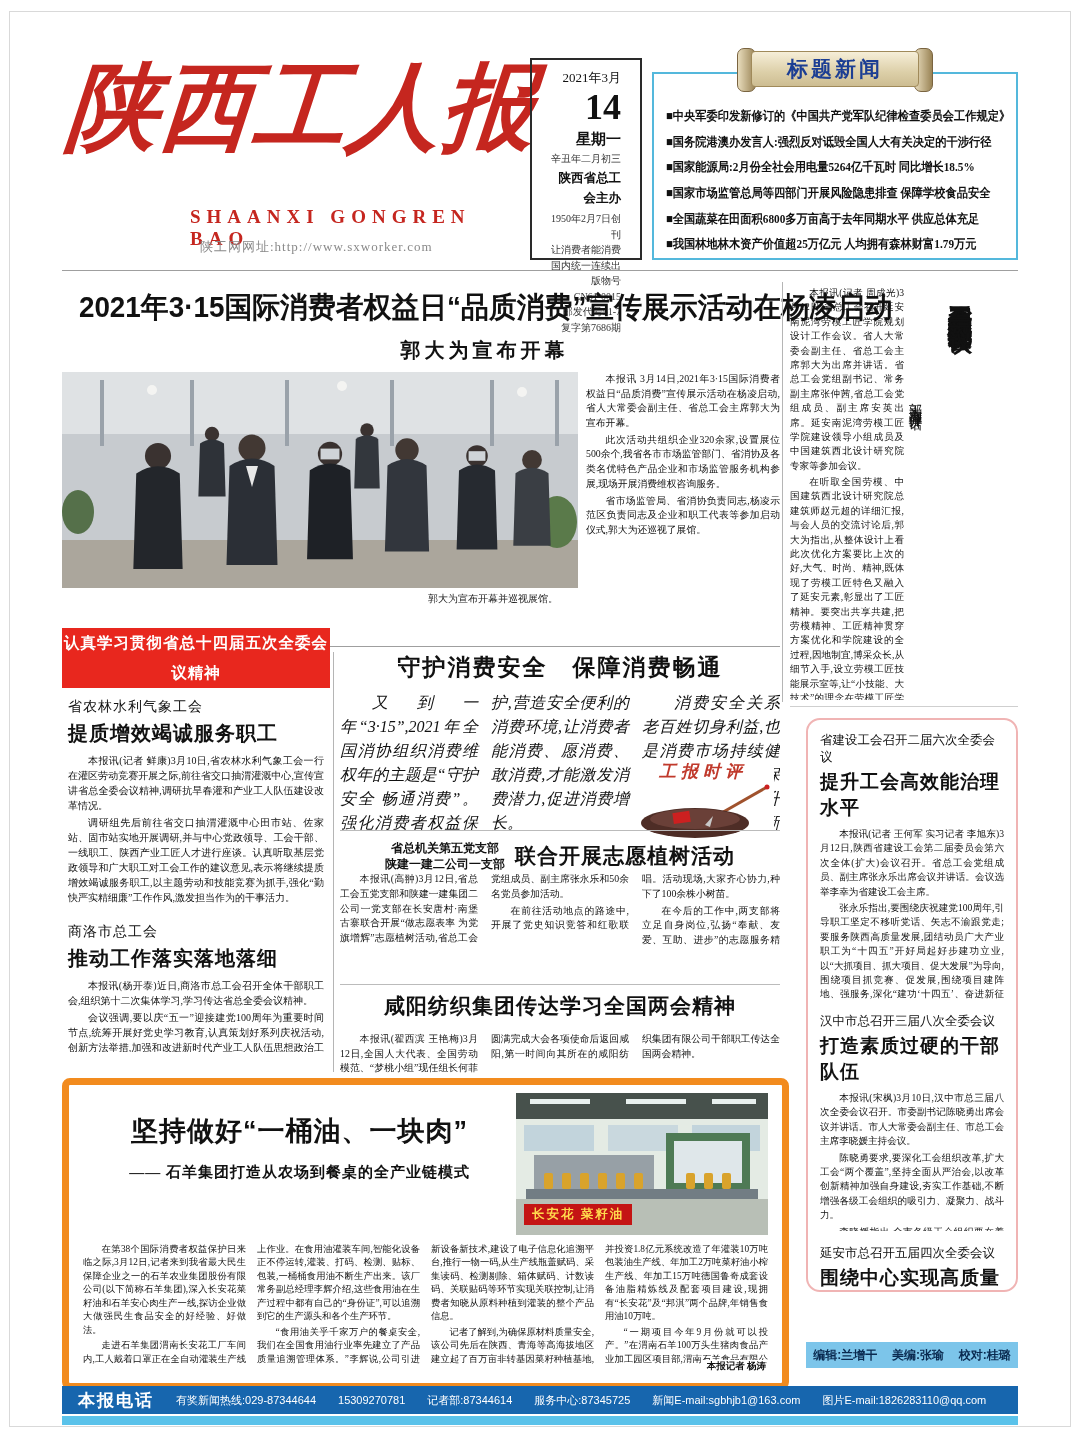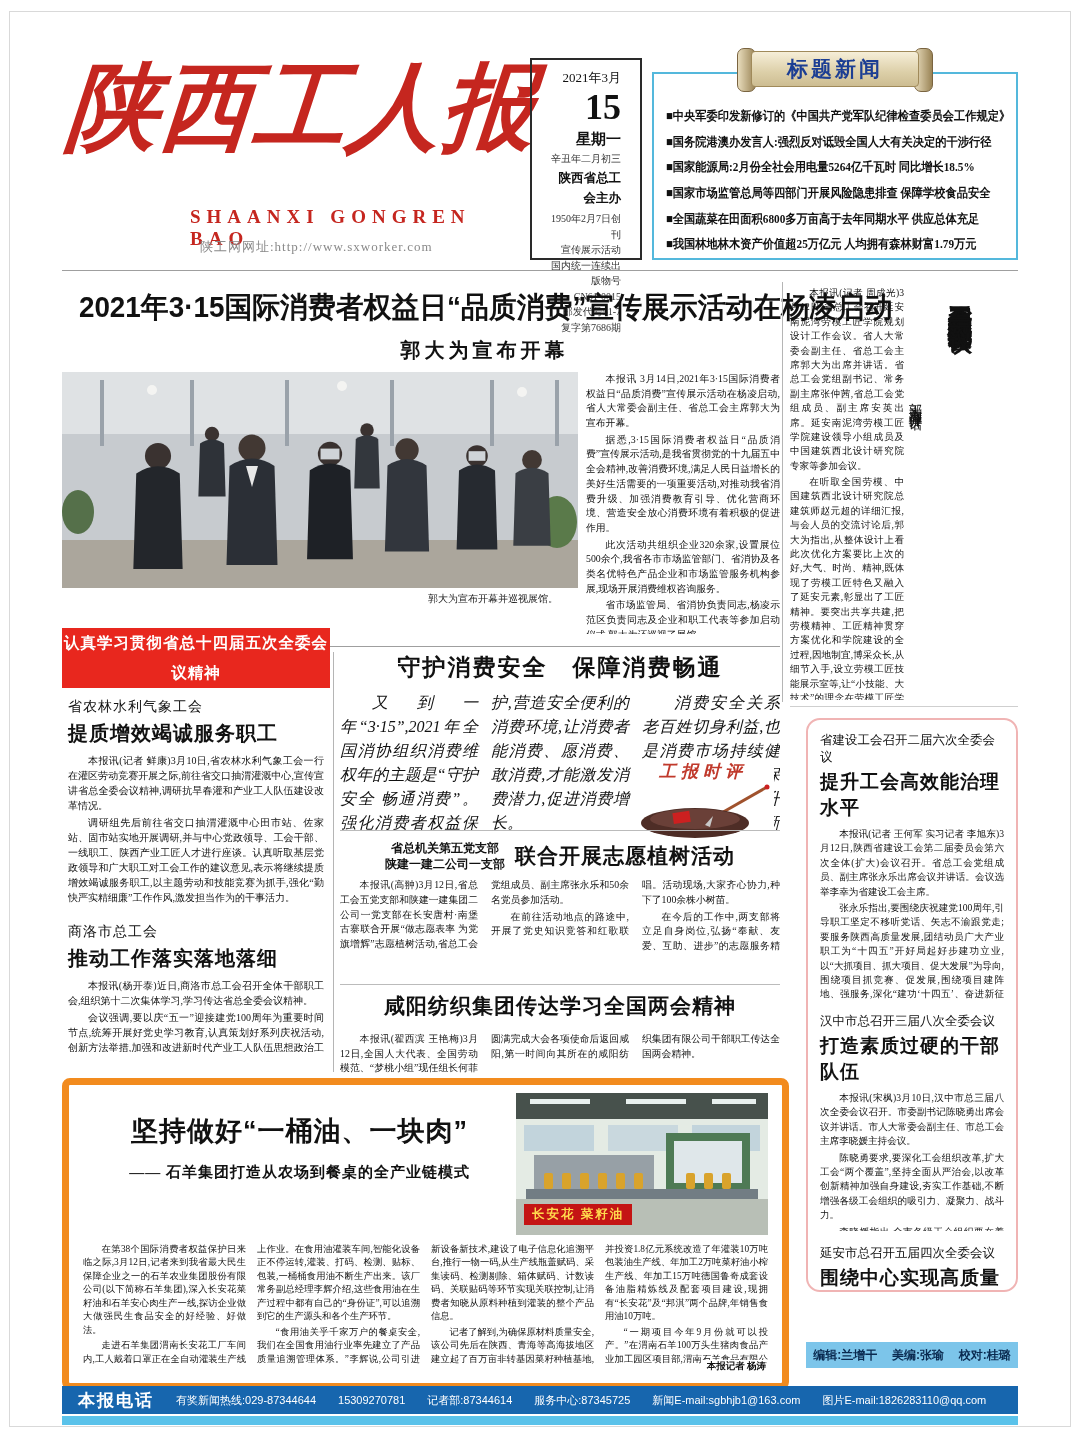--- a/index.html
+++ b/index.html
@@ -83,26 +83,26 @@
   <div class="scan-frame"></div>
 
   <div class="abs" style="left:72px;top:48px;width:455px;height:215px;">
     <div class="m-title">陕西工人报</div>
     <div class="m-roman abs" style="left:118px;top:158px;">SHAANXI  GONGREN  BAO</div>
     <div class="m-web abs" style="left:128px;top:190px;">陕工网网址:http://www.sxworker.com</div>
   </div>
 
   <div class="abs datebox" style="left:530px;top:58px;width:112px;height:202px;">
     <div class="d-ym">2021年3月</div>
-    <div class="d-day">15</div>
+    <div class="d-day">14</div>
     <div class="d-week">星期一</div>
     <div class="d-sm">辛丑年二月初三</div>
     <div class="d-org">陕西省总工会主办</div>
     <div class="d-sm">1950年2月7日创刊</div>
-    <div class="d-sm">宣传展示活动</div>
+    <div class="d-sm">让消费者能消费</div>
     <div class="d-sm">国内统一连续出版物号</div>
     <div class="d-sm">CN61-0015</div>
     <div class="d-sm">邮发代号51-7</div>
     <div class="d-sm">复字第7686期</div>
   </div>
 
   <div class="abs hnews" style="left:652px;top:72px;width:366px;height:188px;">
     <div class="scroll-wrap">
       <div class="scroll-end" style="left:0;"></div>
       <div class="scroll-end" style="right:0;"></div>
@@ -177,21 +177,20 @@
             <circle r="9" fill="#3a3230"></circle>
             <path d="M-15 12 Q0 2 15 12 L17 78 L-17 78 Z" fill="#33373d"></path>
           </g>
       </g>
     </svg>
   </div>
   <div class="abs caption" style="left:62px;top:592px;width:516px;text-align:right;padding-right:20px;box-sizing:border-box;">郭大为宣布开幕并巡视展馆。</div>
 
   <div class="abs body-txt" style="left:586px;top:372px;width:194px;height:262px;">
     <p>本报讯 3月14日,2021年3·15国际消费者权益日“品质消费”宣传展示活动在杨凌启动,省人大常委会副主任、省总工会主席郭大为宣布开幕。</p>
-    <p>据悉,3·15国际消费者权益日“品质消费”宣传展示活动,是我省贯彻党的十九届五中全会精神,改善消费环境,满足人民日益增长的美好生活需要的一项重要活动,对推动我省消费升级、加强消费教育引导、优化营商环境、营造安全放心消费环境有着积极的促进作用。</p>
     <p>此次活动共组织企业320余家,设置展位500余个,我省各市市场监管部门、省消协及各类名优特色产品企业和市场监管服务机构参展,现场开展消费维权咨询服务。</p>
     <p>省市场监管局、省消协负责同志,杨凌示范区负责同志及企业和职工代表等参加启动仪式,郭大为还巡视了展馆。</p>
   </div>
 
   <div class="vline" style="left:782px;top:282px;height:420px;"></div>
 
   <div class="abs body-txt" style="left:790px;top:286px;width:114px;height:414px;font-size:9.6px;">
     <p>本报讯(记者 周成光)3月12日,省总工会召开延安南泥湾劳模工匠学院规划设计工作会议。省人大常委会副主任、省总工会主席郭大为出席并讲话。省总工会党组副书记、常务副主席张仲茜,省总工会党组成员、副主席安英出席。延安南泥湾劳模工匠学院建设领导小组成员及中国建筑西北设计研究院专家等参加会议。</p>
     <p>在听取全国劳模、中国建筑西北设计研究院总建筑师赵元超的详细汇报,与会人员的交流讨论后,郭大为指出,从整体设计上看此次优化方案要比上次的好,大气、时尚、精神,既体现了劳模工匠特色又融入了延安元素,彰显出了工匠精神。要突出共享共建,把劳模精神、工匠精神贯穿方案优化和学院建设的全过程,因地制宜,博采众长,从细节入手,设立劳模工匠技能展示室等,让“小技能、大技术”的理念在劳模工匠学院得到具体体现。要把规划设计与党史学习教育结合起来,注重历史传承,充分展现红色文化、地域文化和劳模工匠文化,运用现代化手段,精雕细琢,努力建设全国一流劳模工匠学院。</p>
   </div>
@@ -247,21 +246,21 @@
     <div class="hline" style="left:0;top:178px;width:440px;background:#bbb;"></div>
 
     <div class="abs" style="left:0;top:188px;width:440px;">
       <div style="display:flex;justify-content:center;align-items:center;gap:10px;">
         <div class="sans" style="font-size:12px;font-weight:bold;text-align:center;line-height:1.35;">
           <div>省总机关第五党支部</div>
           <div>陕建一建二公司一支部</div>
         </div>
         <div class="sans" style="font-size:21px;font-weight:900;letter-spacing:1px;">联合开展志愿植树活动</div>
       </div>
-      <div class="cols3 body-txt" style="height:76px;margin-top:6px;">
+      <div class="cols3 body-txt" style="height:76px;margin-top:0;">
         <p>本报讯(高翀)3月12日,省总工会五党支部和陕建一建集团二公司一党支部在长安唐村·南堡古寨联合开展“做志愿表率 为党旗增辉”志愿植树活动,省总工会党组成员、副主席张永乐和50余名党员参加活动。</p>
         <p>在前往活动地点的路途中,开展了党史知识竞答和红歌联唱。活动现场,大家齐心协力,种下了100余株小树苗。</p>
         <p>在今后的工作中,两支部将立足自身岗位,弘扬“奉献、友爱、互助、进步”的志愿服务精神,提振干事创业的精气神,为党旗增辉。</p>
       </div>
     </div>
     <div class="hline" style="left:0;top:332px;width:440px;background:#bbb;"></div>
 
     <div class="abs" style="left:0;top:340px;width:440px;">
       <div class="sans" style="font-size:21px;font-weight:900;text-align:center;letter-spacing:1px;">咸阳纺织集团传达学习全国两会精神</div>
       <div class="cols3 body-txt" style="height:58px;margin-top:12px;">

